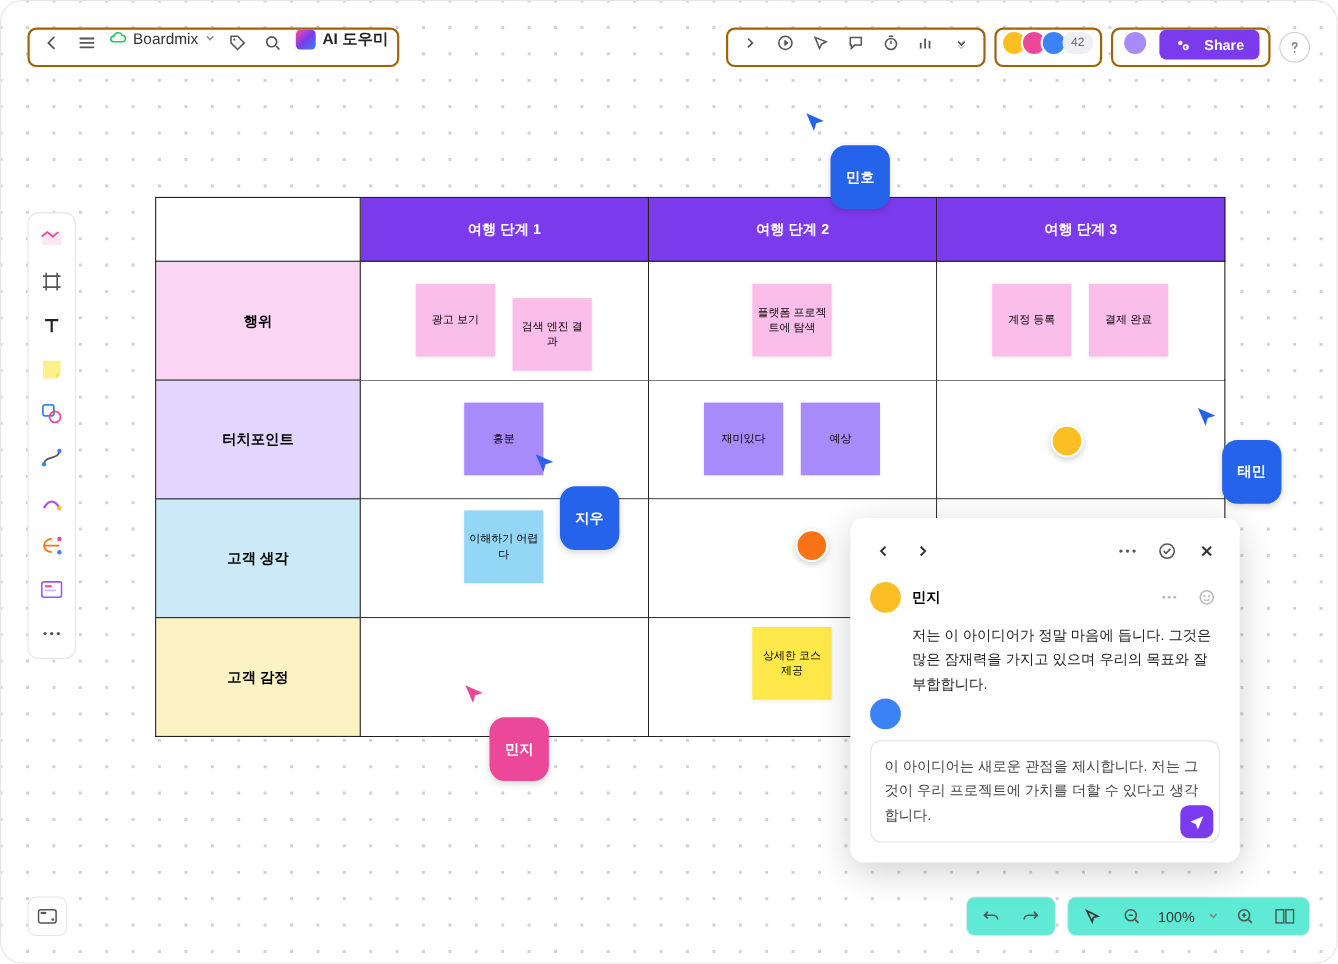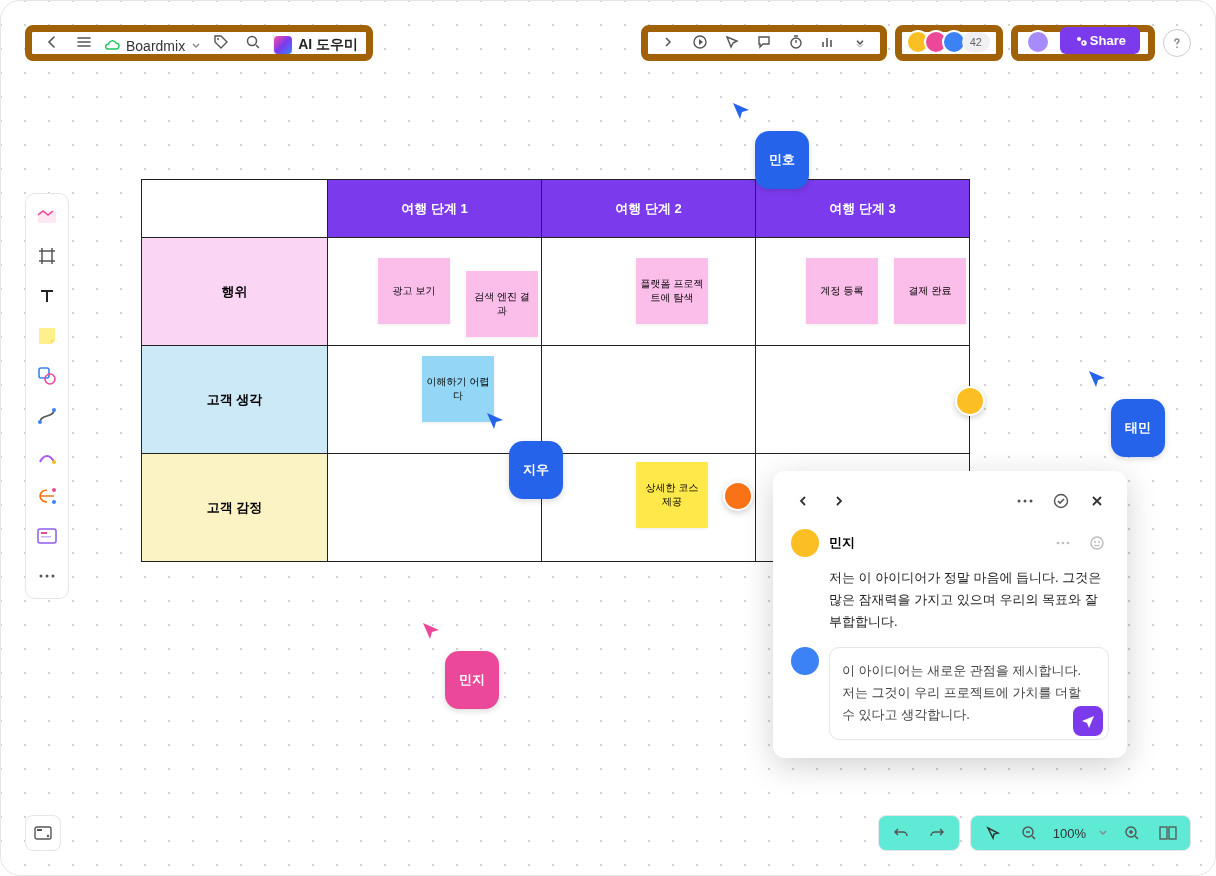--- a/index.html
+++ b/index.html
@@ -25,25 +25,25 @@
   position: absolute;
   top: 24px; left: 24px; right: 24px;
   height: 36px;
   display: flex;
   align-items: center;
   gap: 8px;
   z-index: 10;
 }
 .topbar-group {
   background: #fff;
-  border: 7px solid #a16207;
+  border: 2px solid #a16207;
   border-radius: 8px;
   height: 36px;
   display: flex;
-  align-items: flex-end;
+  align-items: flex-start;
   padding: 0 8px;
   gap: 8px;
 }
 .icon-btn {
   display: flex; align-items: center; justify-content: center;
   width: 24px; height: 24px; cursor: pointer;
   color: #4a4a4a;
 }
 .brand {
   display: flex; align-items: center; gap: 6px;
@@ -69,21 +69,21 @@
 }
 .avatar-badge {
   width: 28px; height: 20px; border-radius: 10px;
   background: #f0f0f4; font-size: 11px; color: #666;
   display: flex; align-items: center; justify-content: center;
   margin-left: -4px;
 }
 .share-btn {
   background: #7c3aed; color: #fff; border: none;
   border-radius: 6px; padding: 6px 14px; font-size: 13px;
-  display: flex; align-items: center; gap: 2px; cursor: pointer;
+  display: flex; align-items: center; gap: 13px; cursor: pointer;
   font-weight: 600;
 }
 .help-btn {
   width: 28px; height: 28px; border-radius: 50%;
   border: 1.5px solid #ccc; display: flex; align-items:center; justify-content:center;
   color: #666; cursor: pointer; background:#fff;
 }
 
 .left-toolbar {
   position: absolute; left: 24px; top: 192px;
@@ -103,21 +103,21 @@
   z-index: 2;
 }
 .board-table td, .board-table th {
   border: 1px solid #222;
 }
 .board-table th {
   background: #7c3aed; color: #fff; font-size: 13px; font-weight: 600;
   height: 58px; text-align: center;
 }
 .corner-cell { background: #fff !important; width: 186px; }
-.col-w { width: 214px; }
+.col-w { width: 262px; }
 .row-label {
   font-size: 13px; font-weight: 700; text-align: center;
   height: 108px;
 }
 .row-1 { background: #fbd5f4; }
 .row-2 { background: #e2d5ff; }
 .row-3 { background: #cce9f7; }
 .row-4 { background: #fcf3c4; }
 .cell { height: 108px; position: relative; background:#fff; }
 .sticky {
@@ -146,23 +146,23 @@
   box-shadow: 0 8px 32px rgba(0,0,0,0.18);
   padding: 18px; z-index: 30;
 }
 .comment-head {
   display:flex; align-items:center; gap:12px; margin-bottom:16px;
 }
 .comment-head .spacer { flex:1; }
 .comment-author { display:flex; align-items:center; gap:10px; margin-bottom:10px; }
 .comment-author .av { width:28px;height:28px;border-radius:50%;background:#fbbf24; }
 .comment-author-name { font-size:13px; font-weight:700; }
-.comment-body { font-size:13px; line-height:1.7; color:#222; margin-bottom:14px; margin-left:38px; }
+.comment-body { font-size:13px; line-height:1.7; color:#222; margin-bottom:2px; margin-left:38px; }
 .comment-input {
-  display:flex; gap:10px; align-items:flex-start;
+  display:flex; gap:10px; align-items:flex-start;flex-direction:column;
 }
 .comment-input .av { width:28px;height:28px;border-radius:50%;background:#3b82f6; flex-shrink:0; }
 .comment-textarea {
   flex:1; border:1px solid #e5e5ea; border-radius:10px;
   padding:12px; font-size:13px; line-height:1.7; color:#444;
   resize:none; min-height:76px;
 }
 .send-btn {
   position:absolute; right:24px; bottom:22px;
   width:30px;height:30px;border-radius:8px;background:#7c3aed;
@@ -389,20 +389,31 @@
         </td>
         <td class="cell">
           <div class="sticky pink" style="left: 94px; top: 20px;">플랫폼 프로젝트에 탐색</div>
         </td>
         <td class="cell">
           <div class="sticky pink" style="left: 50px; top: 20px;">계정 등록</div>
           <div class="sticky pink" style="left: 138px; top: 20px;">결제 완료</div>
         </td>
       </tr>
       <tr>
+        <td class="row-label row-2">터치포인트</td>
+        <td class="cell">
+          <div class="sticky purple" style="left: 94px; top: 20px;">흥분</div>
+        </td>
+        <td class="cell">
+          <div class="sticky purple" style="left: 50px; top: 20px;">재미있다</div>
+          <div class="sticky purple" style="left: 138px; top: 20px;">예상</div>
+        </td>
+        <td class="cell"></td>
+      </tr>
+      <tr>
         <td class="row-label row-3">고객 생각</td>
         <td class="cell">
           <div class="sticky blue" style="left: 94px; top: 10px;">이해하기 어렵다</div>
         </td>
         <td class="cell"></td>
         <td class="cell"></td>
       </tr>
       <tr>
         <td class="row-label row-4">고객 감정</td>
         <td class="cell"></td>

